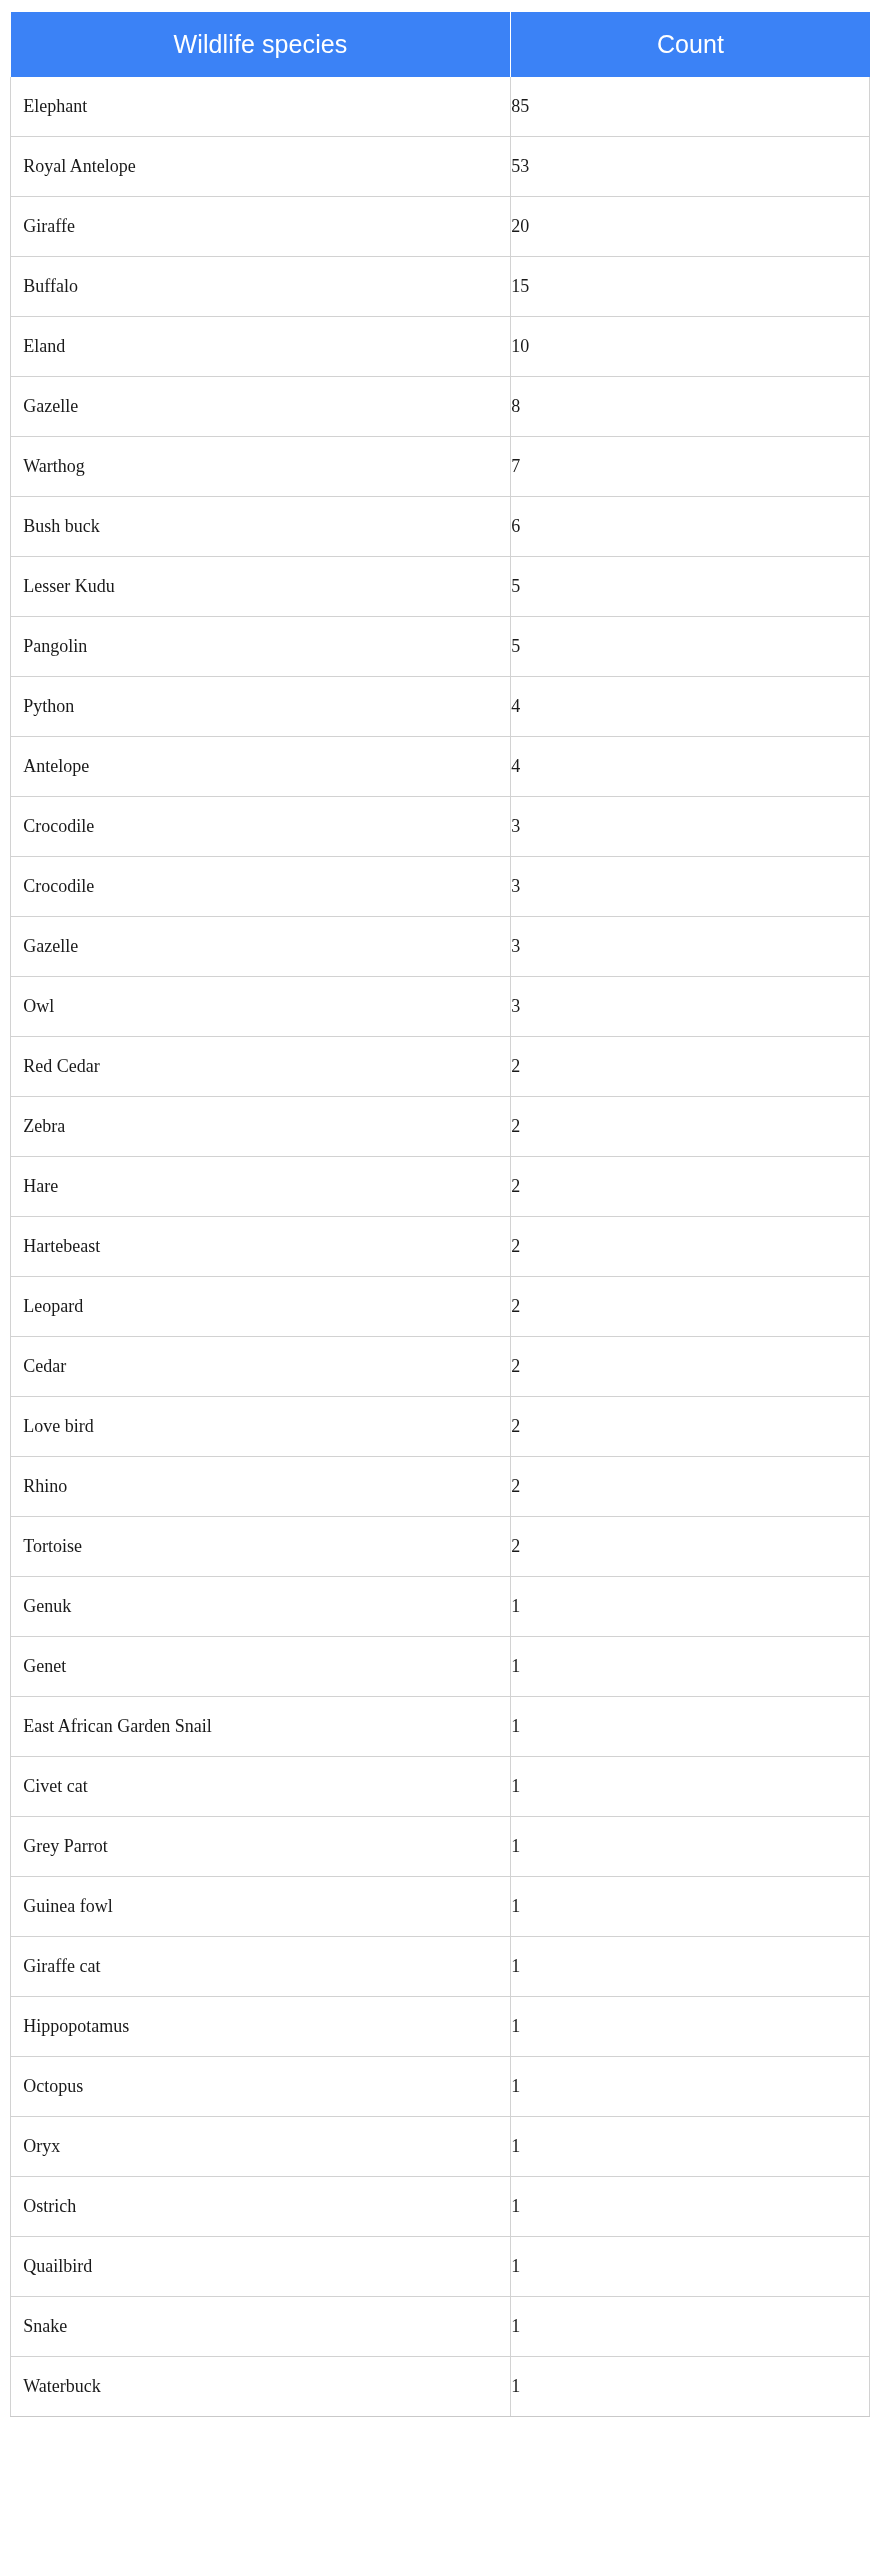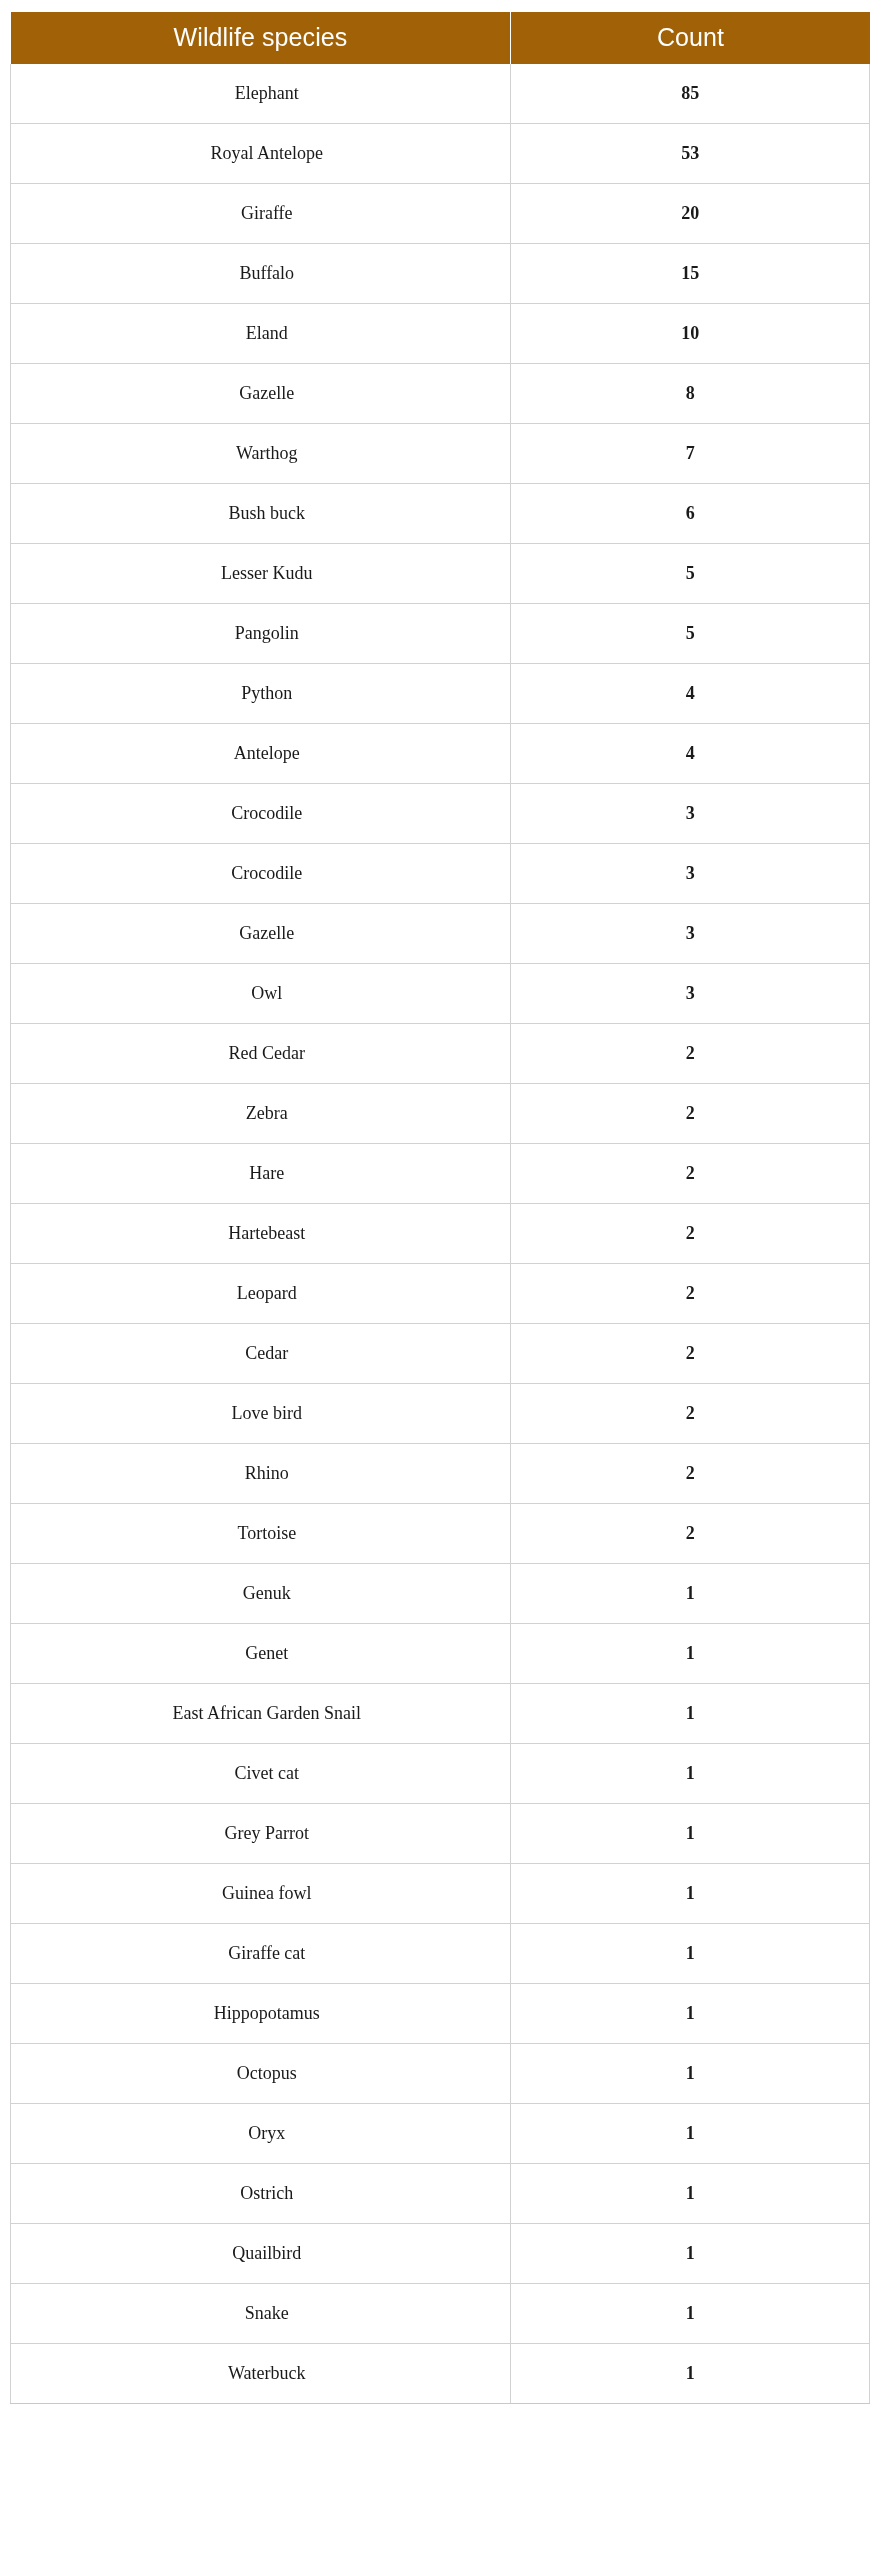--- a/index.html
+++ b/index.html
@@ -22,55 +22,53 @@
   table.wildlife-table {
     width: 859px;
     border-collapse: collapse;
     table-layout: fixed;
     background: #ffffff;
   }
   table.wildlife-table col.col-species { width: 500px; }
   table.wildlife-table col.col-count   { width: 359px; }
 
   thead th {
-    background: #a16207;
+    background: #3b82f6;
     color: #ffffff;
     font-family: "Liberation Sans", "DejaVu Sans", sans-serif;
     font-weight: 400;
     font-size: 25px;
     line-height: 1.1;
     text-align: center;
     vertical-align: middle;
-    height: 52px;
+    height: 65px;
     padding: 0;
     border: none;
     letter-spacing: 0.1px;
   }
   thead th.th-species { border-right: 1.7px solid #ffffff; }
 
   tbody td {
     height: 59px;
     padding: 0 0 0 0;
     font-size: 18px;
     color: #1a1a1a;
     border-bottom: 0.9px solid #d2d2d2;
     border-right: 0.9px solid #d2d2d2;
     vertical-align: middle;
     background: #ffffff;
     font-family: "Liberation Serif", "DejaVu Serif", serif;
   }
   tbody td.cell-species {
-    text-align: center;
+    text-align: left;
     padding-left: 12px;
     border-left: 0.9px solid #d2d2d2;
   }
   tbody td.cell-count {
-    text-align: center;
     border-right: 0.9px solid #d2d2d2;
-    font-weight: bold;
   }
   tbody tr:last-child td { border-bottom: 0.9px solid #c9c9c9; }
 </style>
 </head>
 <body>
 
 <div class="page">
   <table class="wildlife-table">
     <colgroup>
       <col class="col-species">

